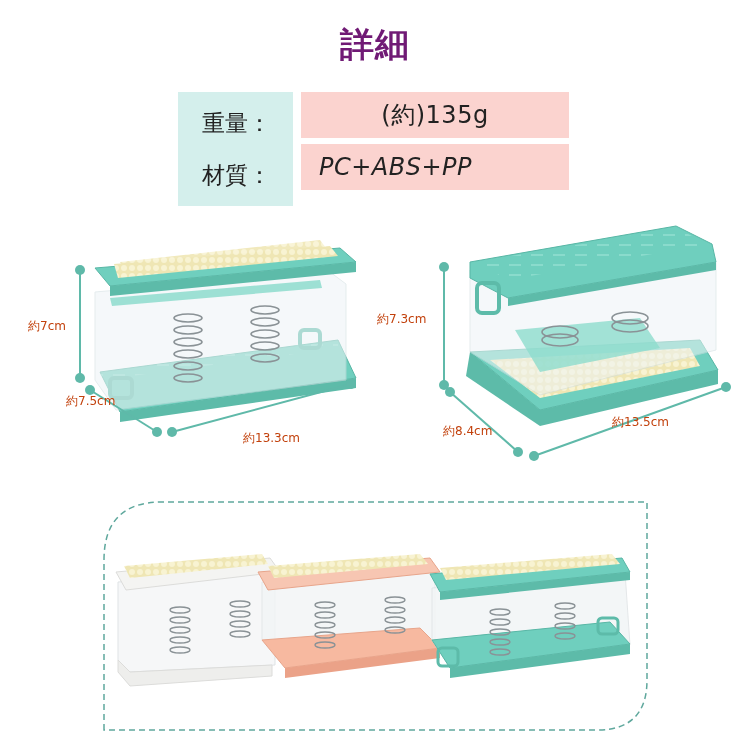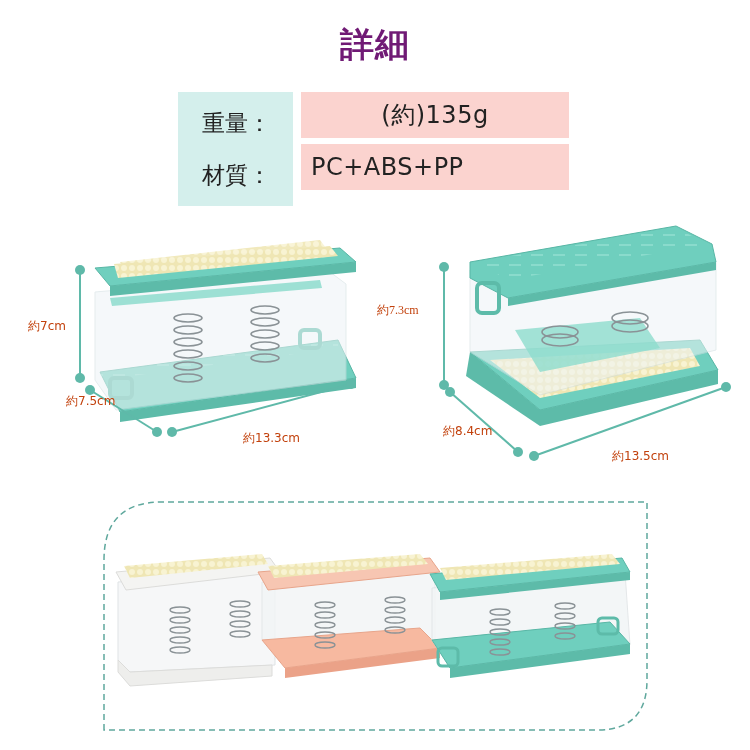--- a/index.html
+++ b/index.html
@@ -2,21 +2,21 @@
 <html><head>
 <meta charset="utf-8">
 <style>
   html,body{margin:0;padding:0;background:#ffffff;}
   body{width:750px;height:750px;position:relative;overflow:hidden;font-family:"DejaVu Sans","Liberation Sans",sans-serif;color:#222;}
   .title{position:absolute;left:0;top:22px;width:750px;text-align:center;font-family:"DejaVu Serif","Liberation Serif",serif;font-weight:bold;font-size:34px;color:#701a75;letter-spacing:1px;}
   .spec-row{position:absolute;left:178px;height:46px;display:flex;gap:8px;}
   .spec-label{width:115px;height:62px;background:#d4efec;display:flex;align-items:center;justify-content:flex-start;padding-left:24px;box-sizing:border-box;font-size:23px;color:#222;}
   .spec-value{width:268px;height:46px;background:#fbd3cf;display:flex;align-items:center;box-sizing:border-box;font-size:24px;color:#222;letter-spacing:0.5px;}
   .spec-value.center{justify-content:center;}
-  .spec-value.left{padding-left:10px;}
+  .spec-value.left{padding-left:18px;font-style:italic;}
   .dim-label{position:absolute;font-size:12px;color:#c2410c;white-space:nowrap;}
   svg.abs{position:absolute;left:0;top:0;}
 </style>
 </head>
 <body>
 
 <div class="title">詳細</div>
 
 <div class="spec-row" style="top:92px;">
   <div class="spec-label">重量：</div>
@@ -178,15 +178,15 @@
       <ellipse cx="565" cy="626" rx="10" ry="3"></ellipse>
         <ellipse cx="565" cy="636" rx="10" ry="3"></ellipse>
     </g>
   </g>
 </svg>
 
 <div class="dim-label" style="left:28px;top:318px;">約7cm</div>
 <div class="dim-label" style="left:66px;top:393px;">約7.5cm</div>
 <div class="dim-label" style="left:243px;top:430px;">約13.3cm</div>
 
-<div class="dim-label" style="left:377px;top:302px;font-family:Liberation Serif, serif;">約7.3cm</div>
+<div class="dim-label" style="left:377px;top:311px;">約7.3cm</div>
 <div class="dim-label" style="left:443px;top:423px;">約8.4cm</div>
-<div class="dim-label" style="left:612px;top:448px;">約13.5cm</div>
+<div class="dim-label" style="left:612px;top:414px;">約13.5cm</div>
 
 </body></html>

